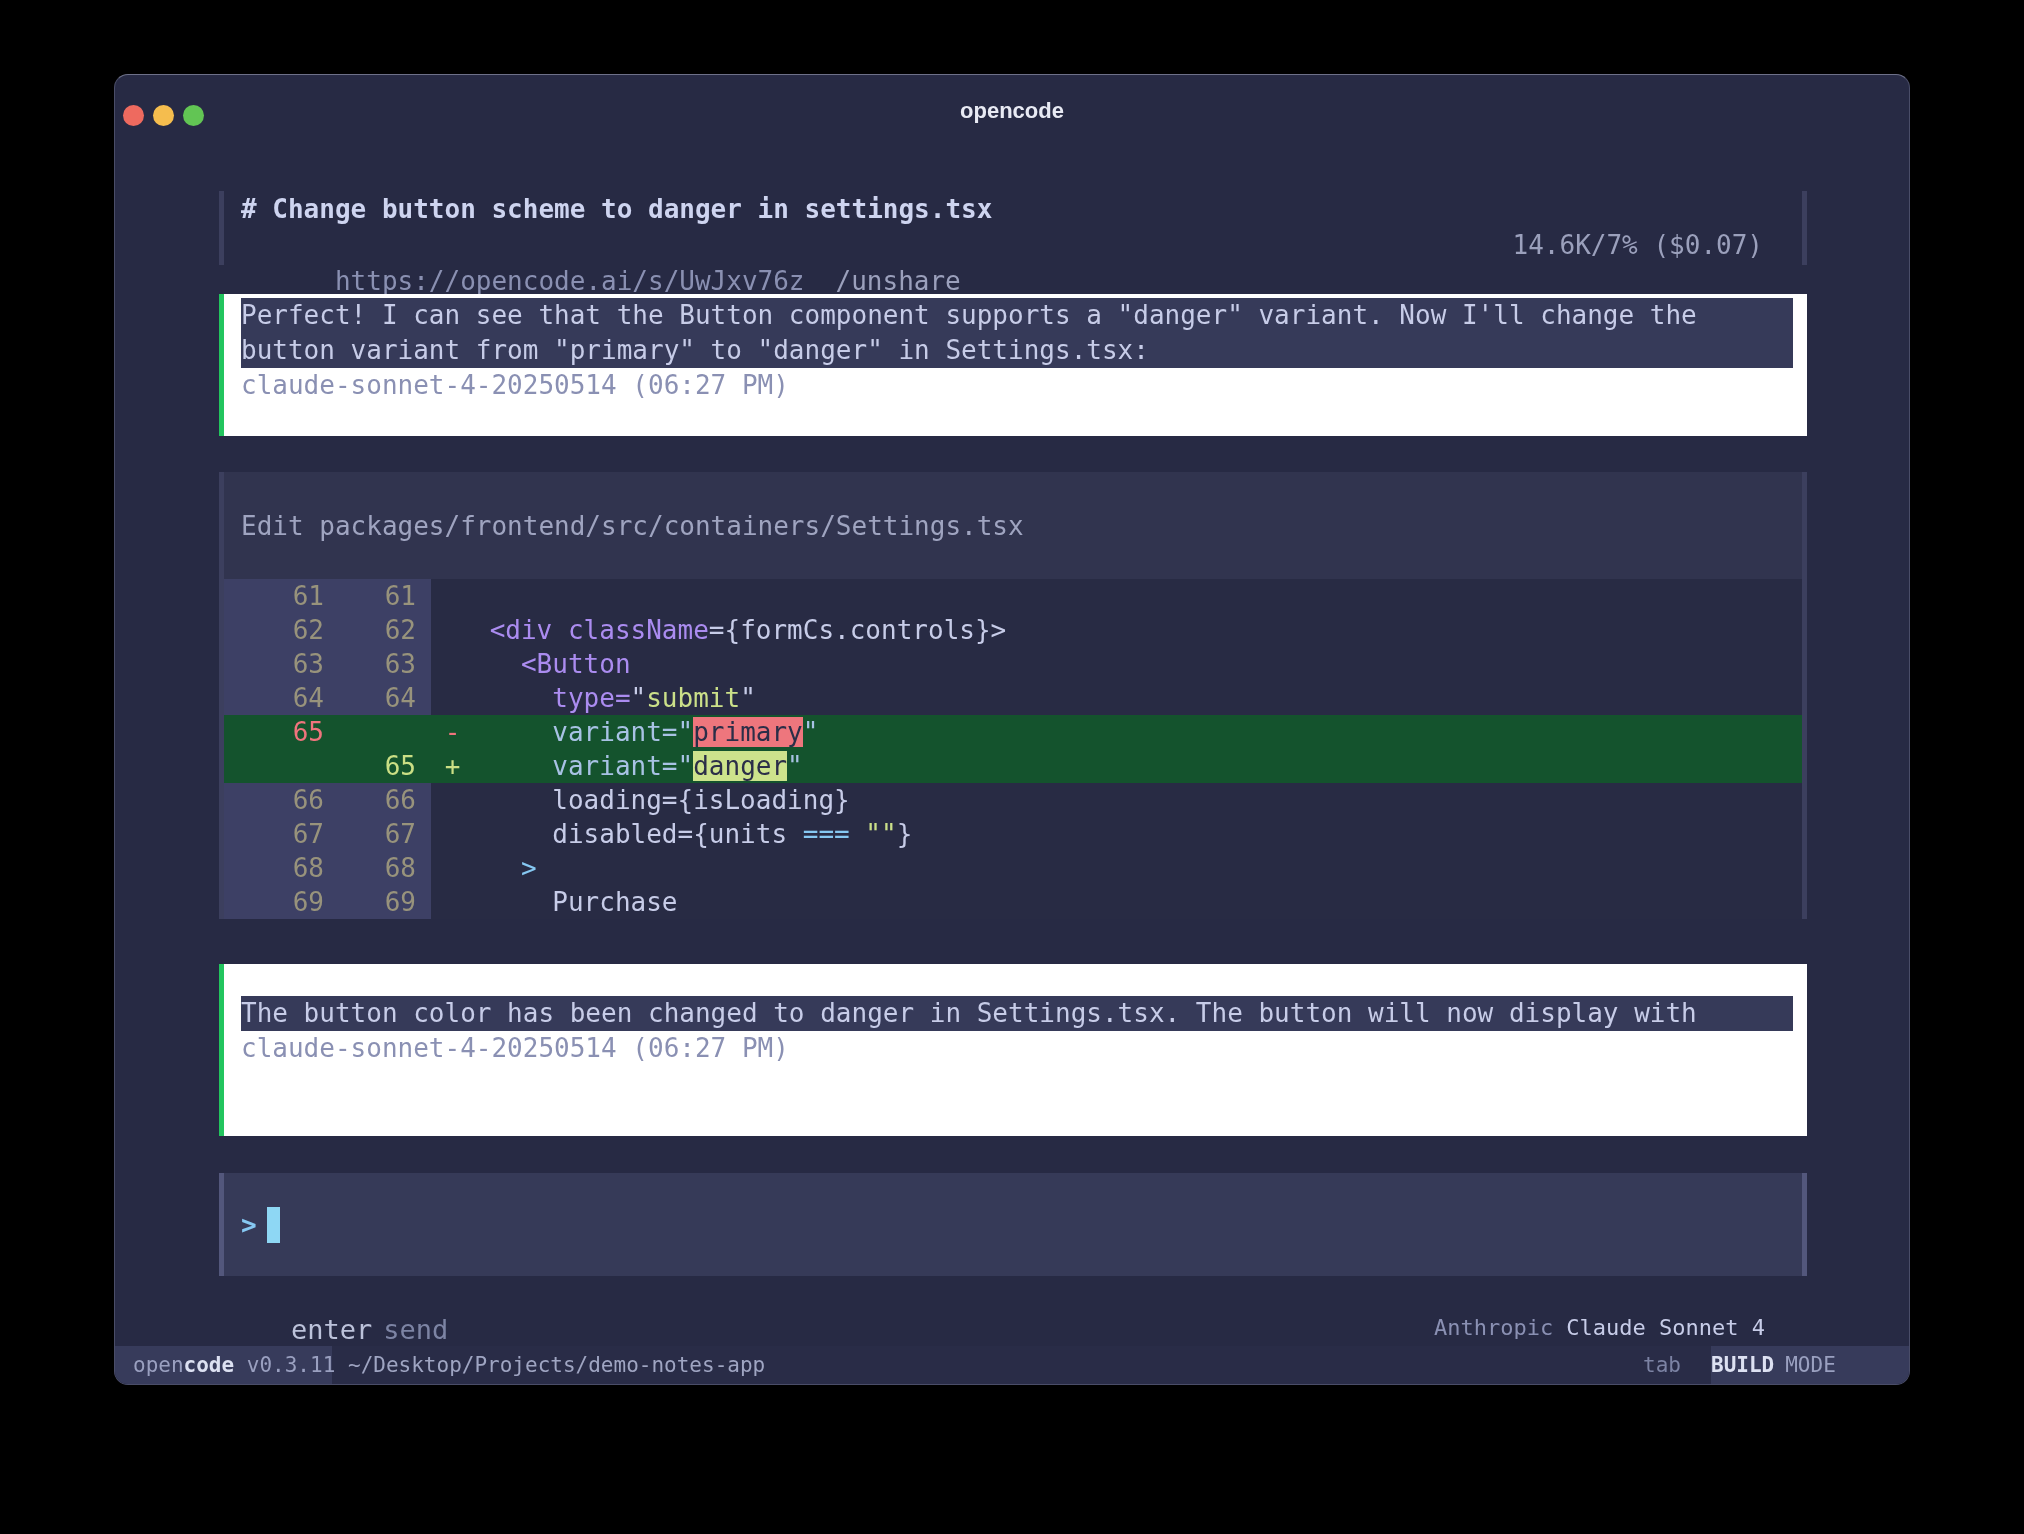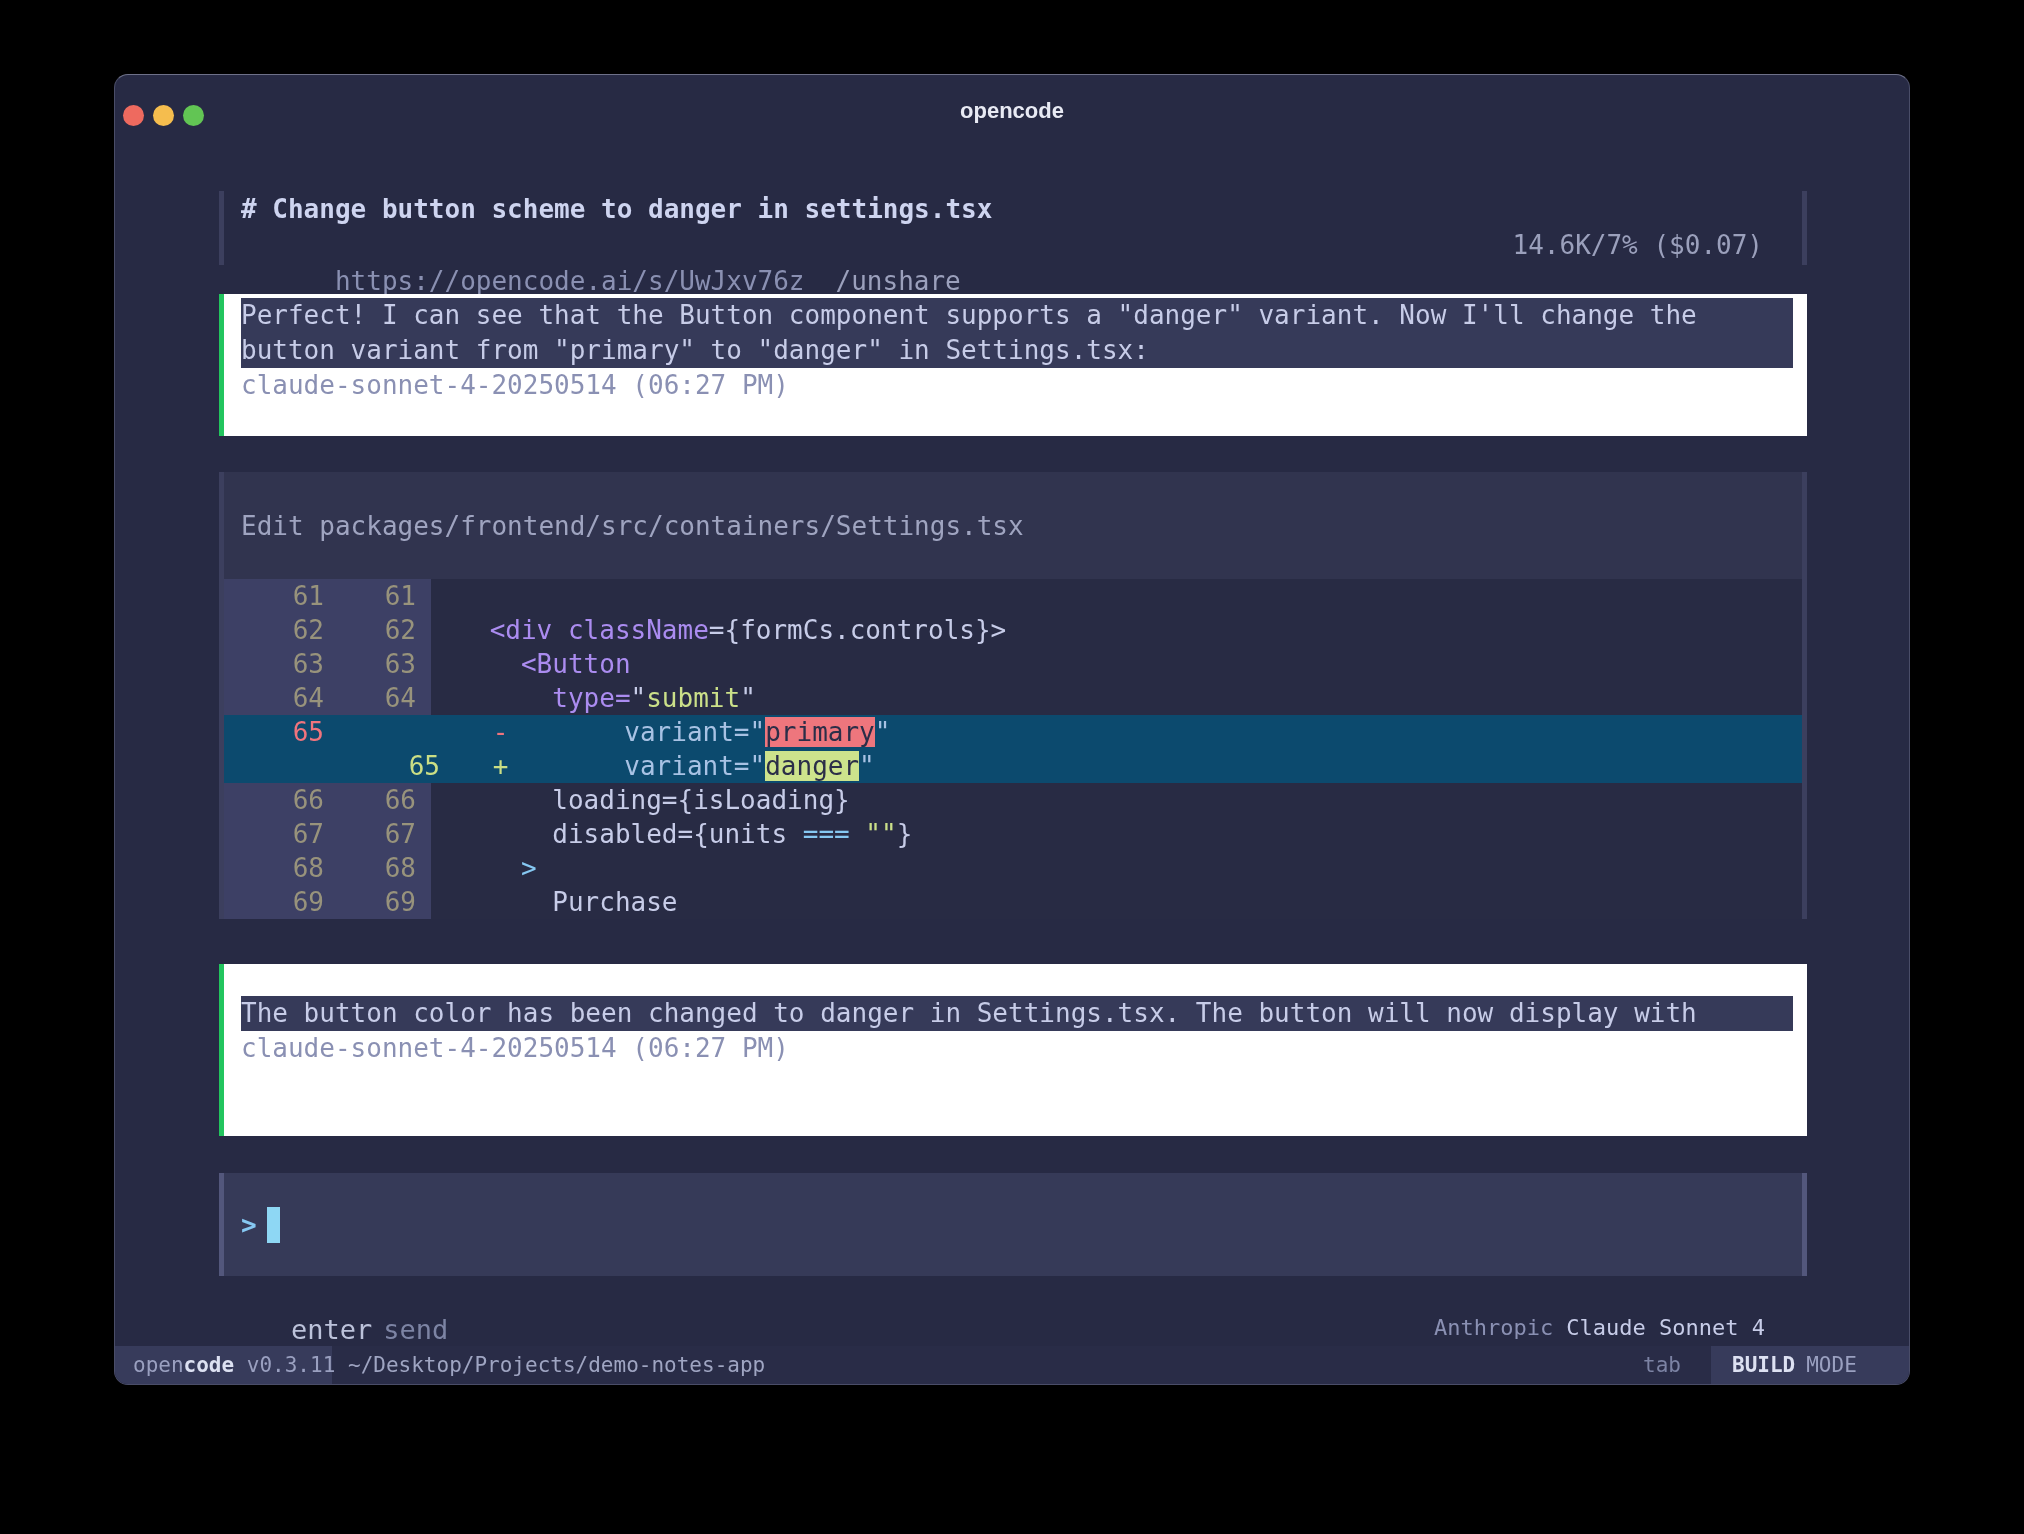--- a/index.html
+++ b/index.html
@@ -40,21 +40,21 @@
           margin-left:17px; white-space:pre; }
   
   #edit { top:397px; height:447px; background:#282b44;
           border-left:5px solid #3c3f5e; border-right:5px solid #3c3f5e; }
   #edit-header { height:107px; background:#31344f; display:flex; align-items:center;
                  padding-left:17px; font-size:26px; color:#9fa4c0; white-space:pre; }
   .drow { display:flex; height:34px; line-height:34px; font-size:26px; }
   .drow .g { width:115px; text-align:right; padding-right:15px; color:#98937c; white-space:pre; }
   .drow .gn { width:92px; }
   .drow.ctx .g { background:#3d4065; }
-  .drow.del, .drow.add { background:#0c4a6e;gap:24px; }
+  .drow.del, .drow.add { background:#14532d; }
   .drow.del .go { color:#f0747d; }
   .drow.add .gn { color:#cbdf85; }
   .drow .mk { width:43px; text-align:center; white-space:pre; }
   .drow.del .mk { color:#f0747d; }
   .drow.add .mk { color:#cbdf85; }
   .drow pre { flex:1; font:inherit; white-space:pre; }
   .tok-fg { color:#c7cce8; }
   .tok-purple { color:#ab8cf0; }
   .tok-cyan { color:#86c8f2; }
   .tok-green { color:#cbe089; }
@@ -78,21 +78,21 @@
   
   #statusbar { position:absolute; left:0; right:0; bottom:0; height:38px; background:#292c47;
                font-size:21px; }
   #app-chip { position:absolute; left:0; top:0; bottom:0; width:217px; background:#373b5b;
               display:flex; align-items:center; padding-left:18px; white-space:pre; }
   #app-chip .dim { color:#9aa0c0; }
   #app-chip .strong { color:#dde1f2; font-weight:700; }
   #cwd { position:absolute; left:233px; top:0; height:38px; line-height:38px; color:#9fa5c2; white-space:pre; }
   #tab-hint { position:absolute; right:228px; top:0; height:38px; line-height:38px; color:#7c83a4;margin-left:8px; }
   #mode-chip { position:absolute; right:0; top:0; bottom:0; width:198px; background:#373b5b;
-               display:flex; align-items:center; padding-left:21px; white-space:pre; }
+               display:flex; align-items:center; white-space:pre; }
   #mode-chip .strong { color:#dde1f2; font-weight:700; }
   #mode-chip .dim { color:#9aa0c0; margin-left:11px; }
 </style>
 </head>
 <body>
 
 <div id="win">
   <div id="titlebar">
     <span class="light" id="light-close"></span>
     <span class="light" id="light-min"></span>

